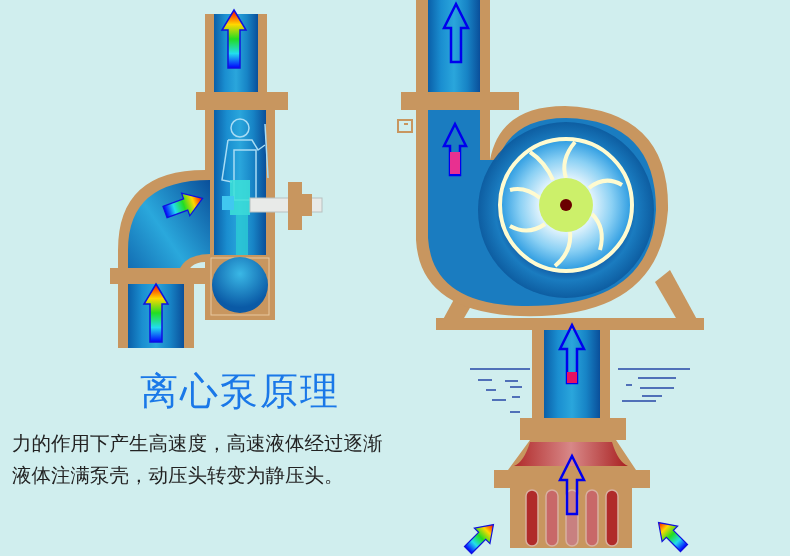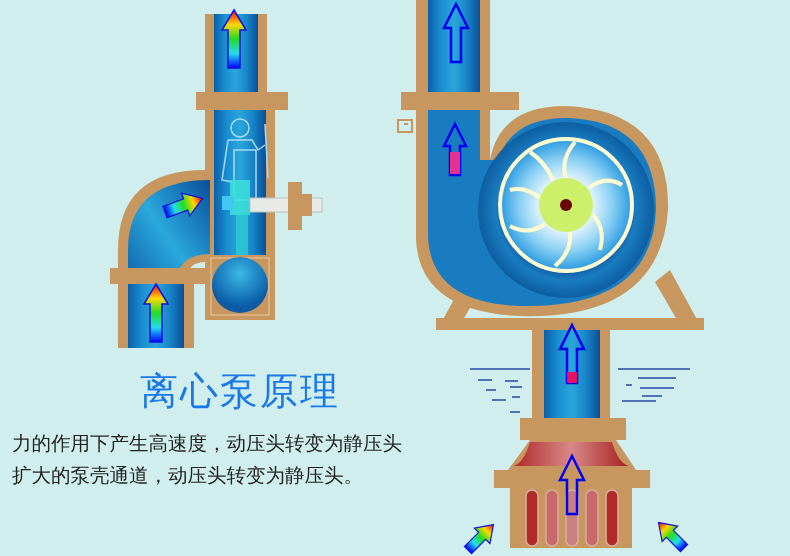--- a/index.html
+++ b/index.html
@@ -189,15 +189,15 @@
       <path d="M36 0 L20 -11 L20 -5 L0 -5 L0 5 L20 5 L20 11 Z" fill="url(#rainbowR)" stroke="#1010e0" stroke-width="1.2"></path>
     </g>
     <g transform="translate(684 548) rotate(-135)">
       <path d="M36 0 L20 -11 L20 -5 L0 -5 L0 5 L20 5 L20 11 Z" fill="url(#rainbowR)" stroke="#1010e0" stroke-width="1.2"></path>
     </g>
   </g>
 </svg>
 
 <div class="title">离心泵原理</div>
 <div class="desc">
-  <div>力的作用下产生高速度，动压头转变为静压头</div>
-  <div>扩大的泵壳通道，动压头转变为静压头。</div>
+  <div>力的作用下产生高速度，高速液体经过逐渐</div>
+  <div>液体注满泵壳，动压头转变为静压头。</div>
 </div>
 
 </body></html>

